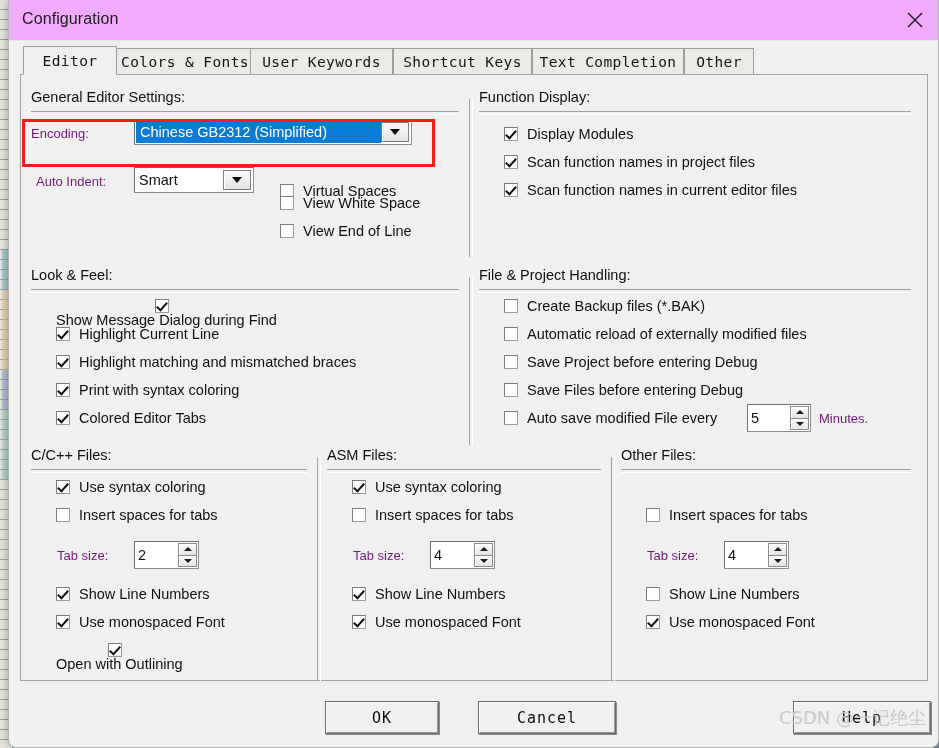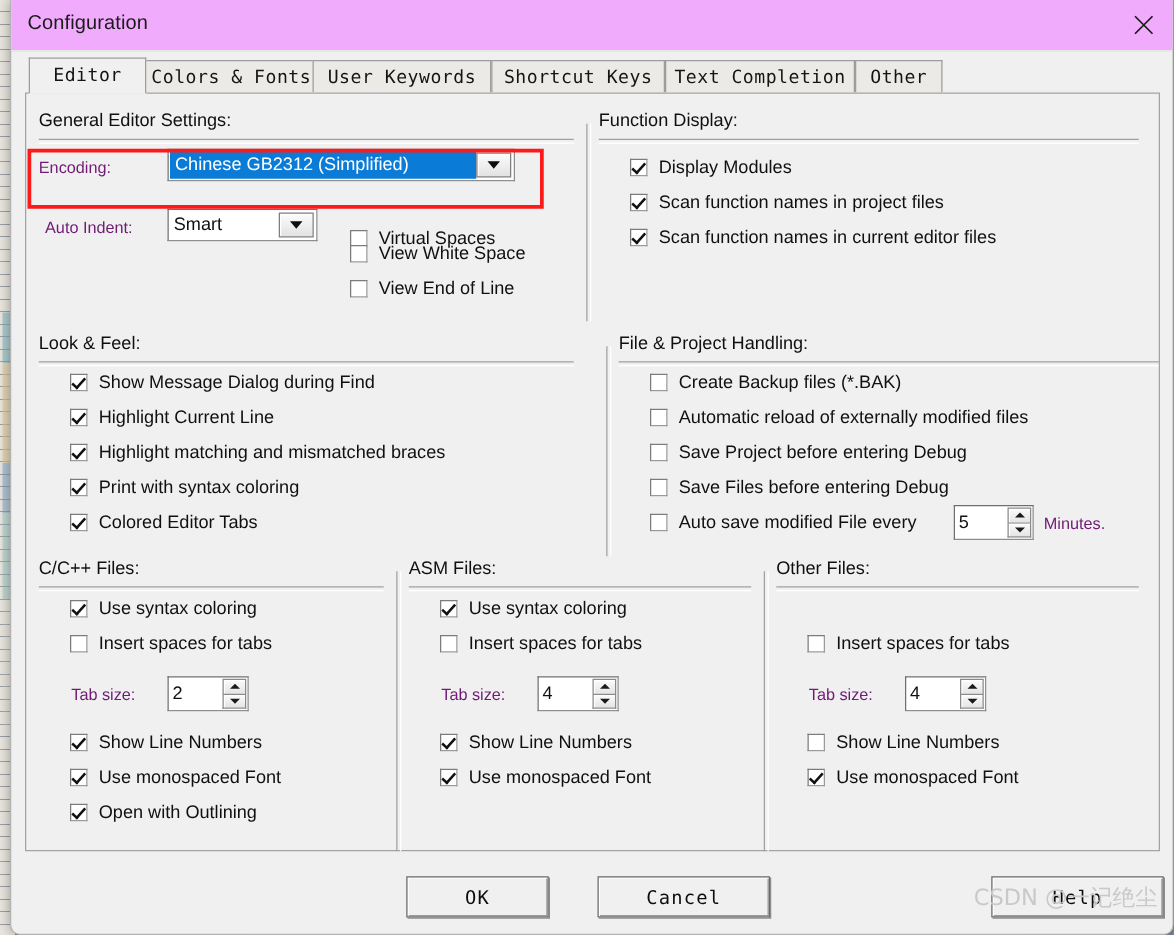--- a/index.html
+++ b/index.html
@@ -404,21 +404,21 @@
       <div class="chk" style="left:35px; top:94px;">
         <span class="box checked"></span>
         <span class="lbl">Scan function names in current editor files</span>
       </div>
     </div>
 
     <div class="group" style="left:0px; top:192px; width:448px; height:176px;">
       <div class="gtitle">Look &amp; Feel:</div>
       <div class="etch-top" style="left:10px; top:22px; width:428px;"></div>
 
-      <div class="chk" style="left:35px; top:32px;">
+      <div class="chk" style="left:35px; top:32px;flex-direction:column;">
         <span class="box checked"></span>
         <span class="lbl">Show Message Dialog during Find</span>
       </div>
       <div class="chk" style="left:35px; top:60px;">
         <span class="box checked"></span>
         <span class="lbl">Highlight Current Line</span>
       </div>
       <div class="chk" style="left:35px; top:88px;">
         <span class="box checked"></span>
         <span class="lbl">Highlight matching and mismatched braces</span>
@@ -426,21 +426,21 @@
       <div class="chk" style="left:35px; top:116px;">
         <span class="box checked"></span>
         <span class="lbl">Print with syntax coloring</span>
       </div>
       <div class="chk" style="left:35px; top:144px;">
         <span class="box checked"></span>
         <span class="lbl">Colored Editor Tabs</span>
       </div>
     </div>
 
-    <div class="group" style="left:464px; top:192px; width:452px; height:176px;padding-left:44px;">
+    <div class="group" style="left:448px; top:192px; width:452px; height:176px;padding-left:44px;">
       <div class="gtitle">File &amp; Project Handling:</div>
       <div class="etch-top" style="left:10px; top:22px; width:432px;"></div>
       <div class="etch-v" style="left:0px; top:10px; height:168px;"></div>
 
       <div class="chk" style="left:35px; top:32px;">
         <span class="box"></span>
         <span class="lbl">Create Backup files (*.BAK)</span>
       </div>
       <div class="chk" style="left:35px; top:60px;text-align:right;">
         <span class="box"></span>
@@ -500,21 +500,21 @@
       </div>
 
       <div class="chk" style="left:35px; top:140px;">
         <span class="box checked"></span>
         <span class="lbl">Show Line Numbers</span>
       </div>
       <div class="chk" style="left:35px; top:168px;">
         <span class="box checked"></span>
         <span class="lbl">Use monospaced Font</span>
       </div>
-      <div class="chk" style="left:35px; top:196px;">
+      <div class="chk" style="left:35px; top:196px;flex-direction:column;">
         <span class="box checked"></span>
         <span class="lbl">Open with Outlining</span>
       </div>
     </div>
 
     <div class="group" style="left:296px; top:372px; width:294px; height:232px;">
       <div class="gtitle">ASM Files:</div>
       <div class="etch-top" style="left:10px; top:22px; width:274px;"></div>
       <div class="etch-v" style="left:0px; top:10px; height:224px;"></div>
 

